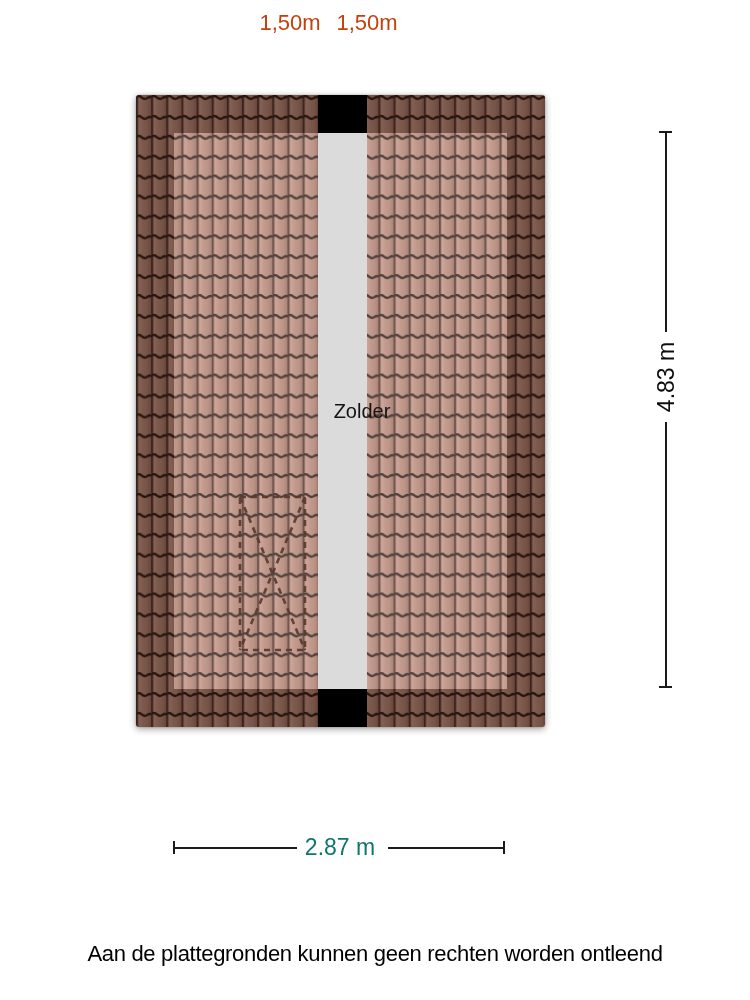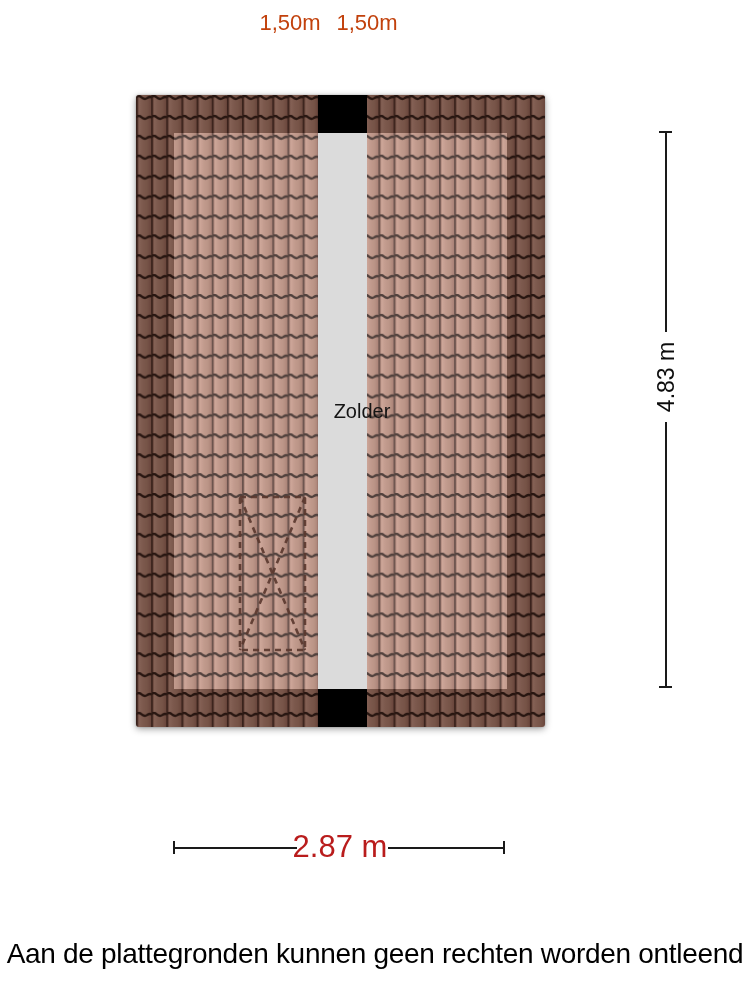--- a/index.html
+++ b/index.html
@@ -108,33 +108,33 @@
     height: 1.5px;
     background: #1a1a1a;
   }
   .dim-h .seg.s1 { left: 1px; width: 123px; }
   .dim-h .seg.s2 { left: 215px; width: 116px; }
   .dim-h .label {
     position: absolute;
     left: 167px;
     top: 6px;
     transform: translate(-50%, -50%);
-    font-size: 31px;
-    color: #b91c1c;
+    font-size: 23px;
+    color: #0f766e;
     white-space: nowrap;
   }
 
   
   .footer {
     position: absolute;
     left: 0;
     top: 941px;
     width: 750px;
     text-align: center;
-    font-size: 28px;
+    font-size: 22px;
     line-height: 25px;
     letter-spacing: -0.3px;
     color: #000000;
   }
 </style>
 </head>
 <body>
 
 <div class="page">
 

